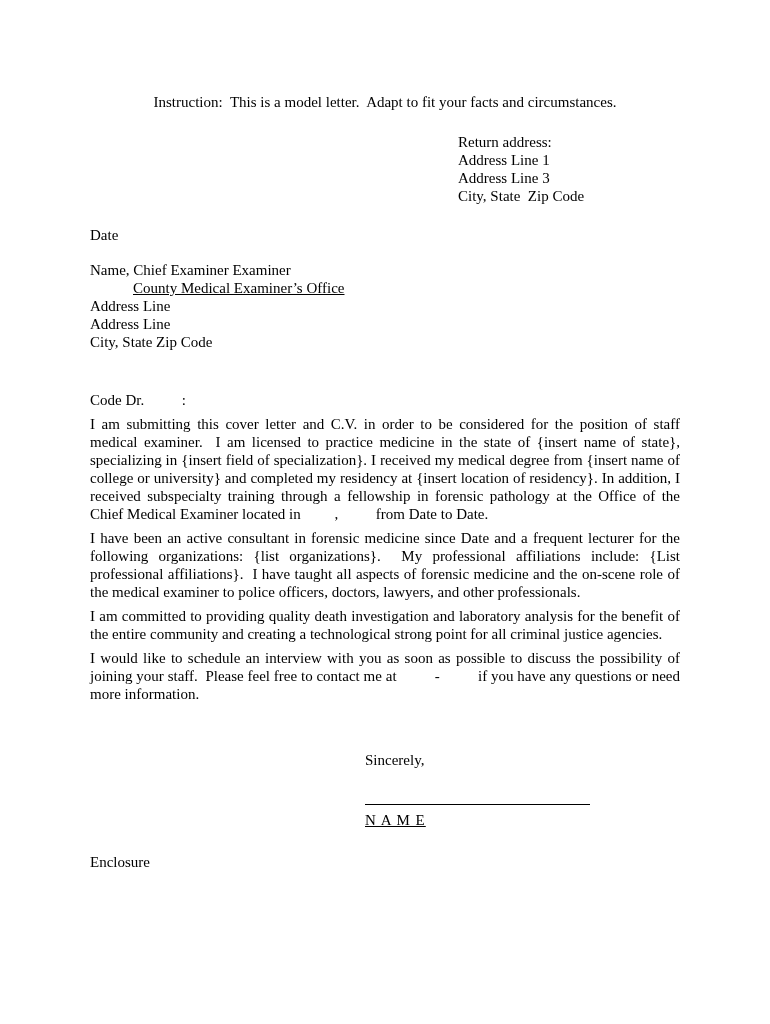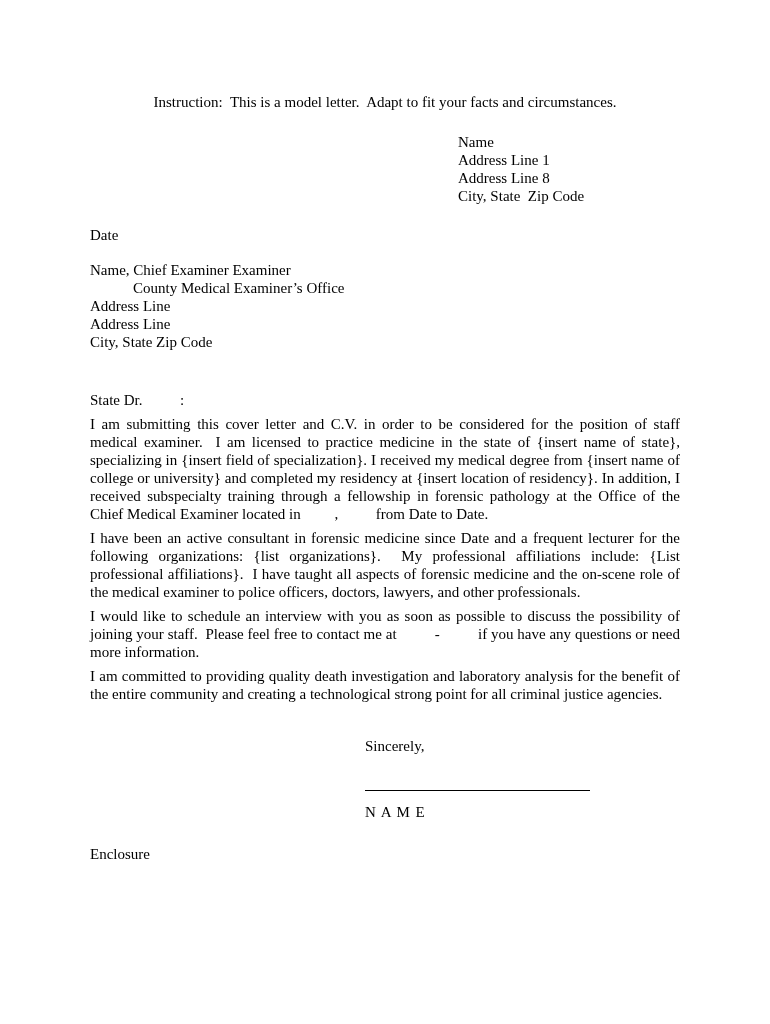--- a/index.html
+++ b/index.html
@@ -30,83 +30,85 @@
     }
     .addr-line { white-space: pre-wrap; }
     .date-line {
       margin-top: 21px;
     }
     .recipient {
       margin-top: 17px;
     }
     .recipient-indent {
       padding-left: 43px;
+      text-decoration: underline;
     }
     .salutation {
       margin-top: 40px;
       white-space: pre-wrap;
     }
     .para {
       margin-top: 6px;
       text-align: justify;
       white-space: pre-wrap;
     }
     .closing {
-      margin-top: 34px;
+      margin-top: 48px;
       margin-left: 275px;
     }
     .sig-line {
       margin-top: 35px;
       margin-left: 275px;
       width: 225px;
       border-top: 1.6px solid #000000;
       height: 0;
     }
     .sig-name {
       margin-left: 275px;
-      margin-top: 12px;
+      margin-top: 6px;
       letter-spacing: 1px;
+      text-decoration: underline;
     }
     .enclosure {
       margin-top: 24px;
     }
   </style>
 </head>
 <body>
 
 <div class="page">
 
   <div class="instruction">Instruction:  This is a model letter.  Adapt to fit your facts and circumstances.</div>
 
   <div class="return-address">
-    <div class="addr-line">Name</div>
+    <div class="addr-line">Return address:</div>
     <div class="addr-line">Address Line 1</div>
-    <div class="addr-line">Address Line 8</div>
+    <div class="addr-line">Address Line 3</div>
     <div class="addr-line">City, State  Zip Code</div>
   </div>
 
   <div class="date-line">Date</div>
 
   <div class="recipient">
     <div>Name, Chief Examiner Examiner</div>
     <div class="recipient-indent">County Medical Examiner’s Office</div>
     <div>Address Line</div>
     <div>Address Line</div>
     <div>City, State Zip Code</div>
   </div>
 
-  <div class="salutation">State Dr.          :</div>
+  <div class="salutation">Code Dr.          :</div>
 
   <div class="para">I am submitting this cover letter and C.V. in order to be considered for the position of staff medical examiner.  I am licensed to practice medicine in the state of {insert name of state}, specializing in {insert field of specialization}. I received my medical degree from {insert name of college or university} and completed my residency at {insert location of residency}. In addition, I received subspecialty training through a fellowship in forensic pathology at the Office of the Chief Medical Examiner located in         ,          from Date to Date.</div>
 
   <div class="para">I have been an active consultant in forensic medicine since Date and a frequent lecturer for the following organizations: {list organizations}.  My professional affiliations include: {List professional affiliations}.  I have taught all aspects of forensic medicine and the on-scene role of the medical examiner to police officers, doctors, lawyers, and other professionals.</div>
 
+  <div class="para">I am committed to providing quality death investigation and laboratory analysis for the benefit of the entire community and creating a technological strong point for all criminal justice agencies.</div>
+
   <div class="para">I would like to schedule an interview with you as soon as possible to discuss the possibility of joining your staff.  Please feel free to contact me at          -          if you have any questions or need more information.</div>
-
-  <div class="para">I am committed to providing quality death investigation and laboratory analysis for the benefit of the entire community and creating a technological strong point for all criminal justice agencies.</div>
 
   <div class="closing">Sincerely,</div>
 
   <div class="sig-line"></div>
 
   <div class="sig-name">N A M E</div>
 
   <div class="enclosure">Enclosure</div>
 
 </div>

